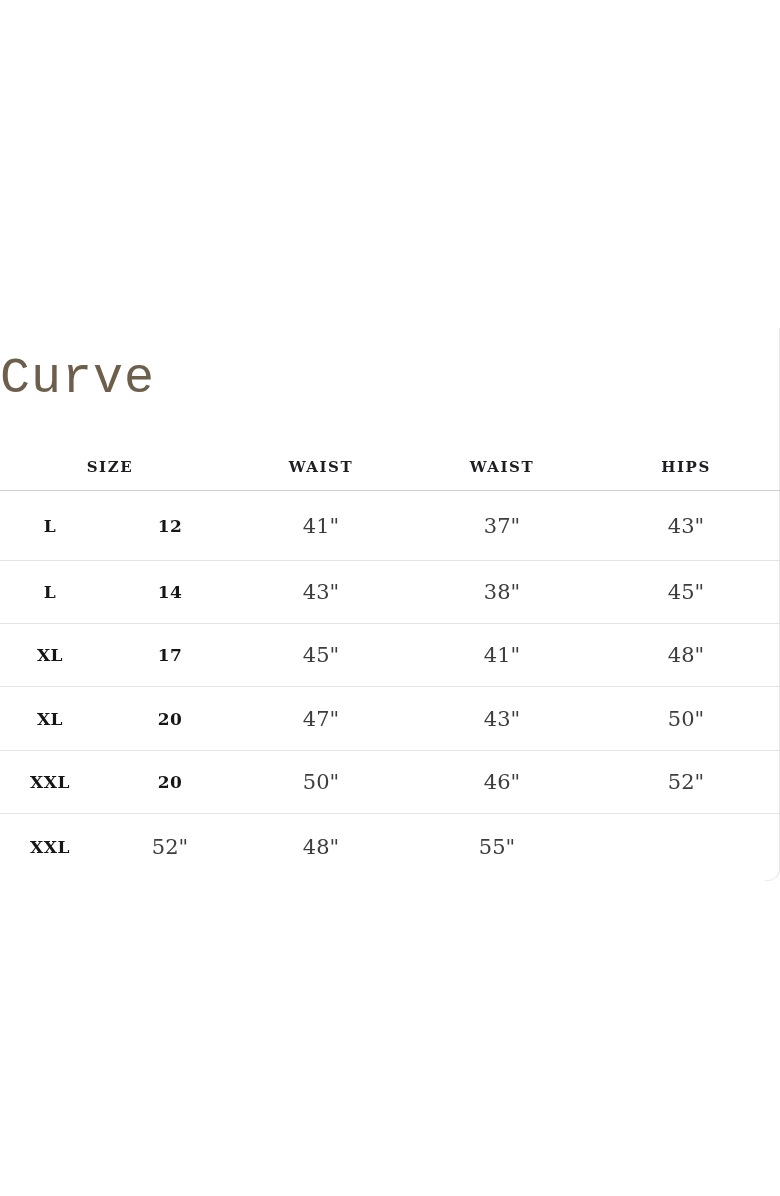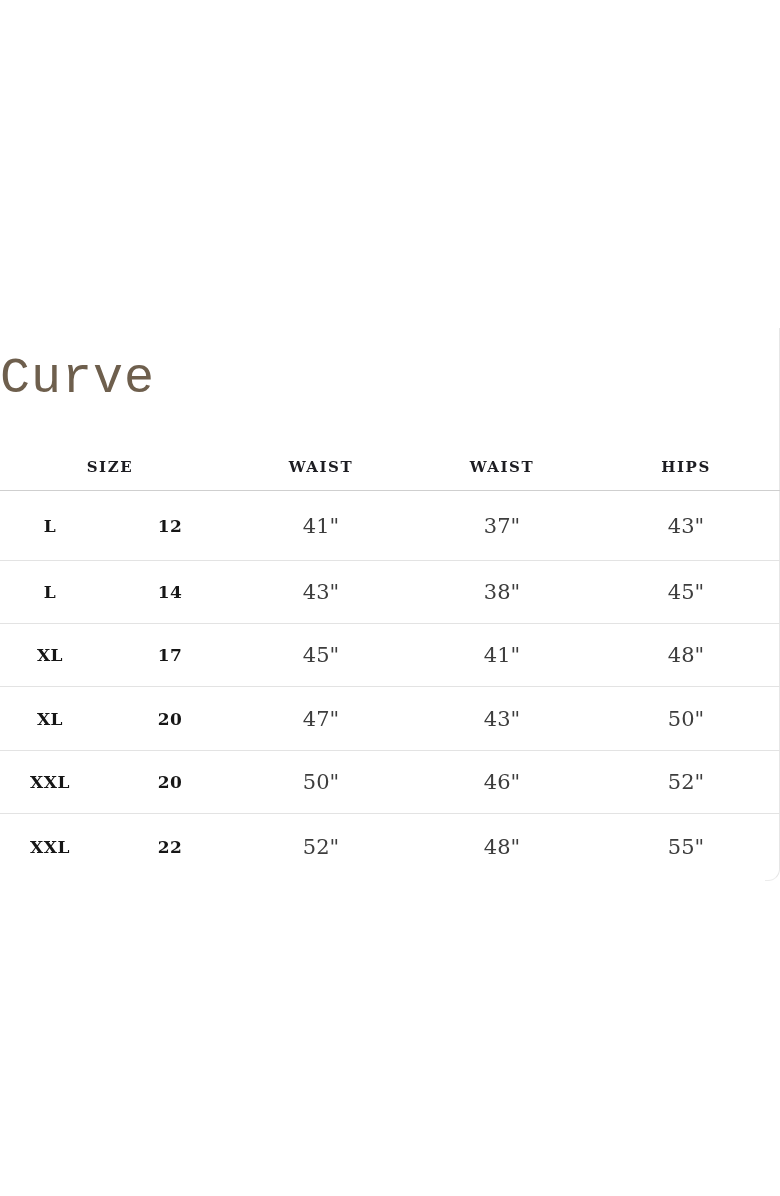--- a/index.html
+++ b/index.html
@@ -143,19 +143,18 @@
   <div class="trow data-row r5">
     <div class="size-cell">XXL</div>
     <div class="size-cell">20</div>
     <div class="val-cell">50"</div>
     <div class="val-cell">46"</div>
     <div class="val-cell c5">52"</div>
   </div>
 
   <div class="trow data-row r6">
     <div class="size-cell">XXL</div>
-    <div class="size-cell">22</div>
     <div class="val-cell">52"</div>
     <div class="val-cell">48"</div>
     <div class="val-cell c5">55"</div>
   </div>
 
 </div>
 
 </body></html>

